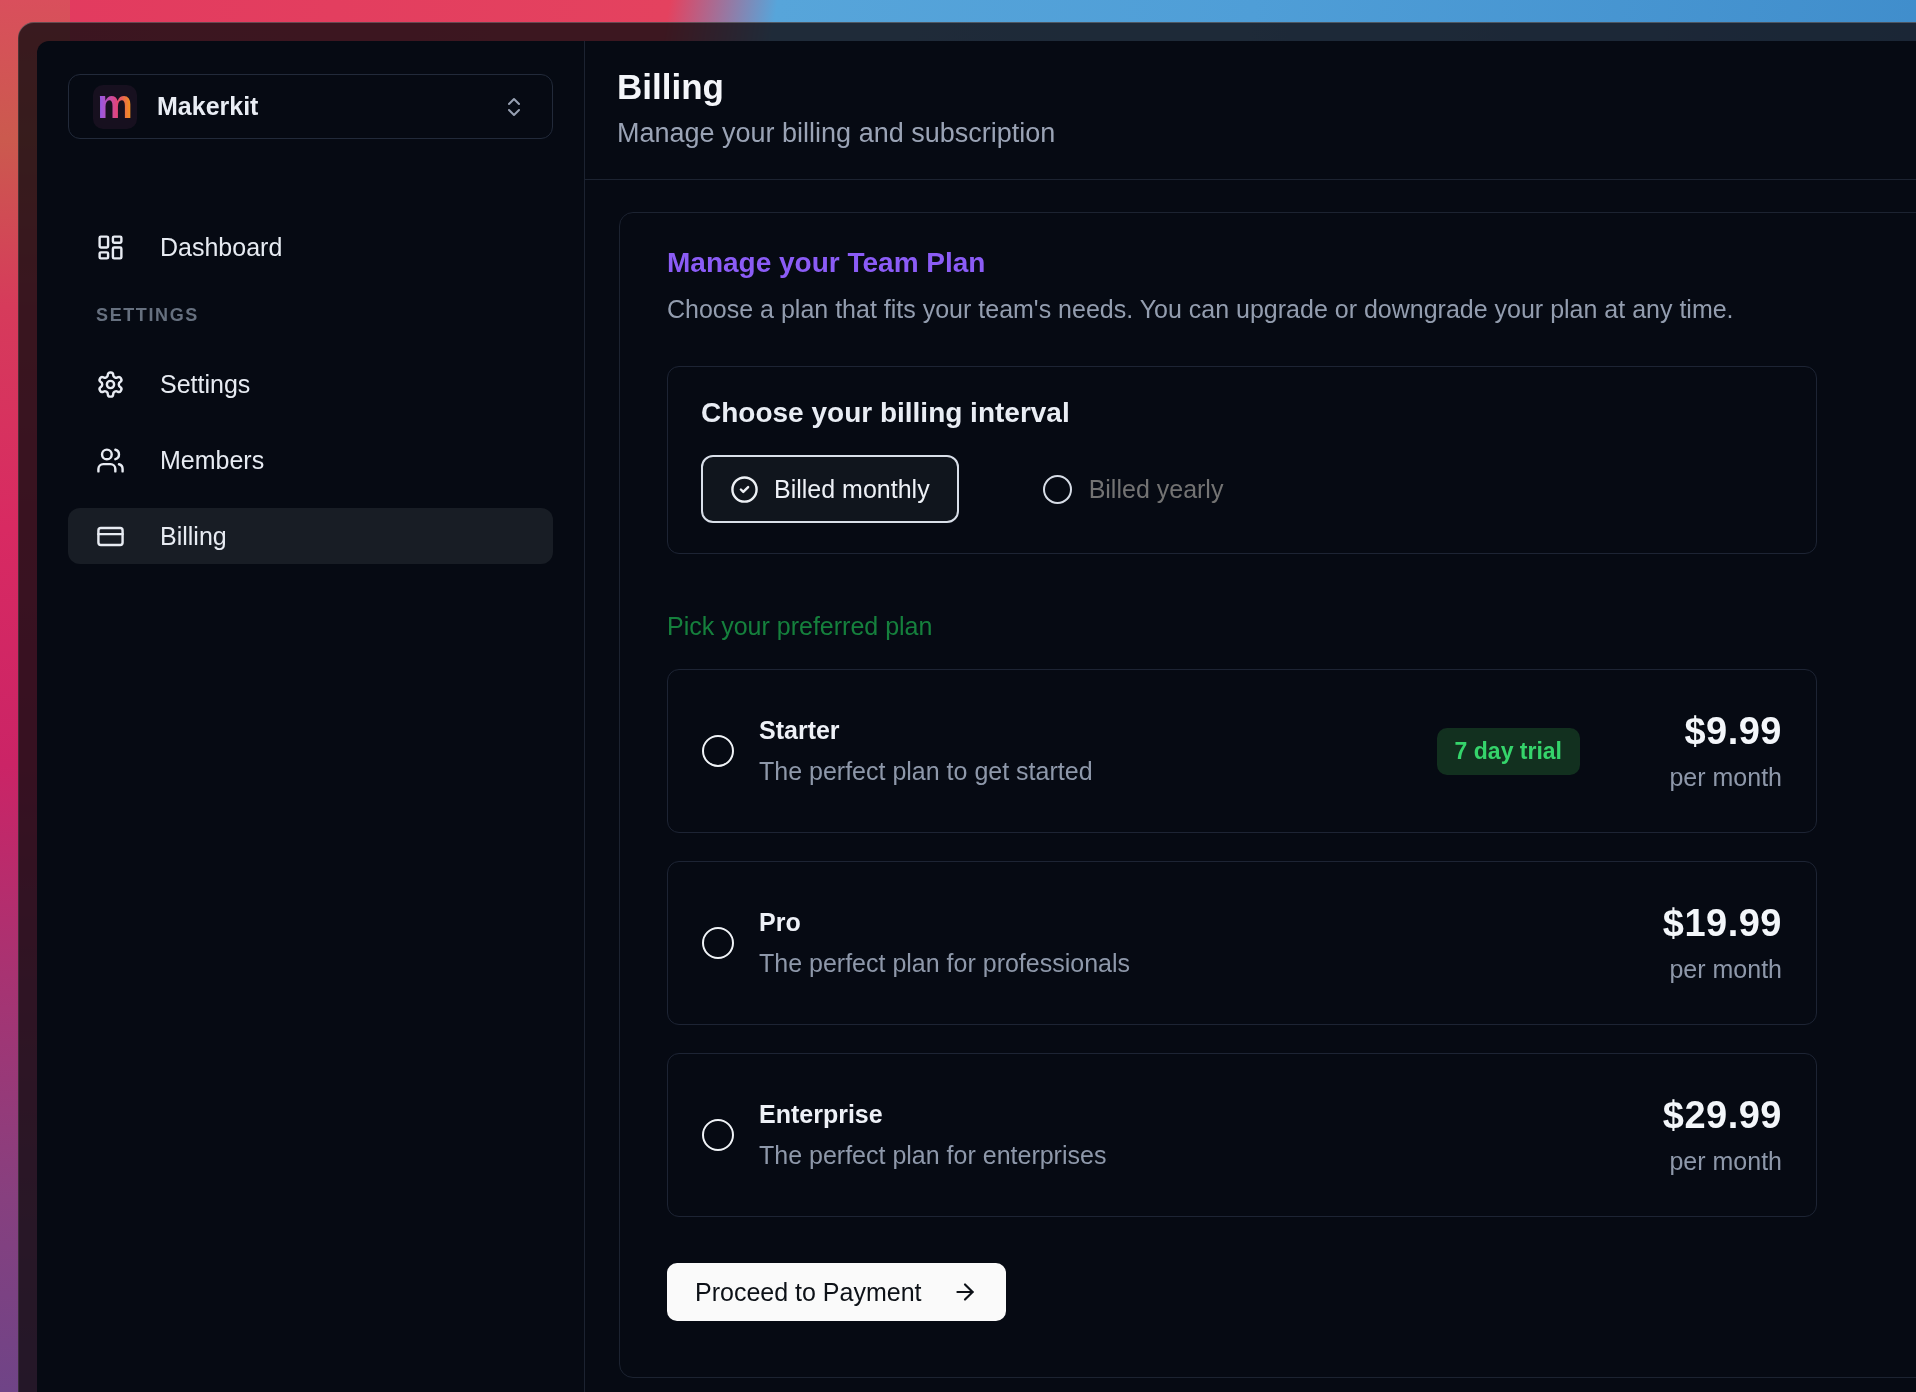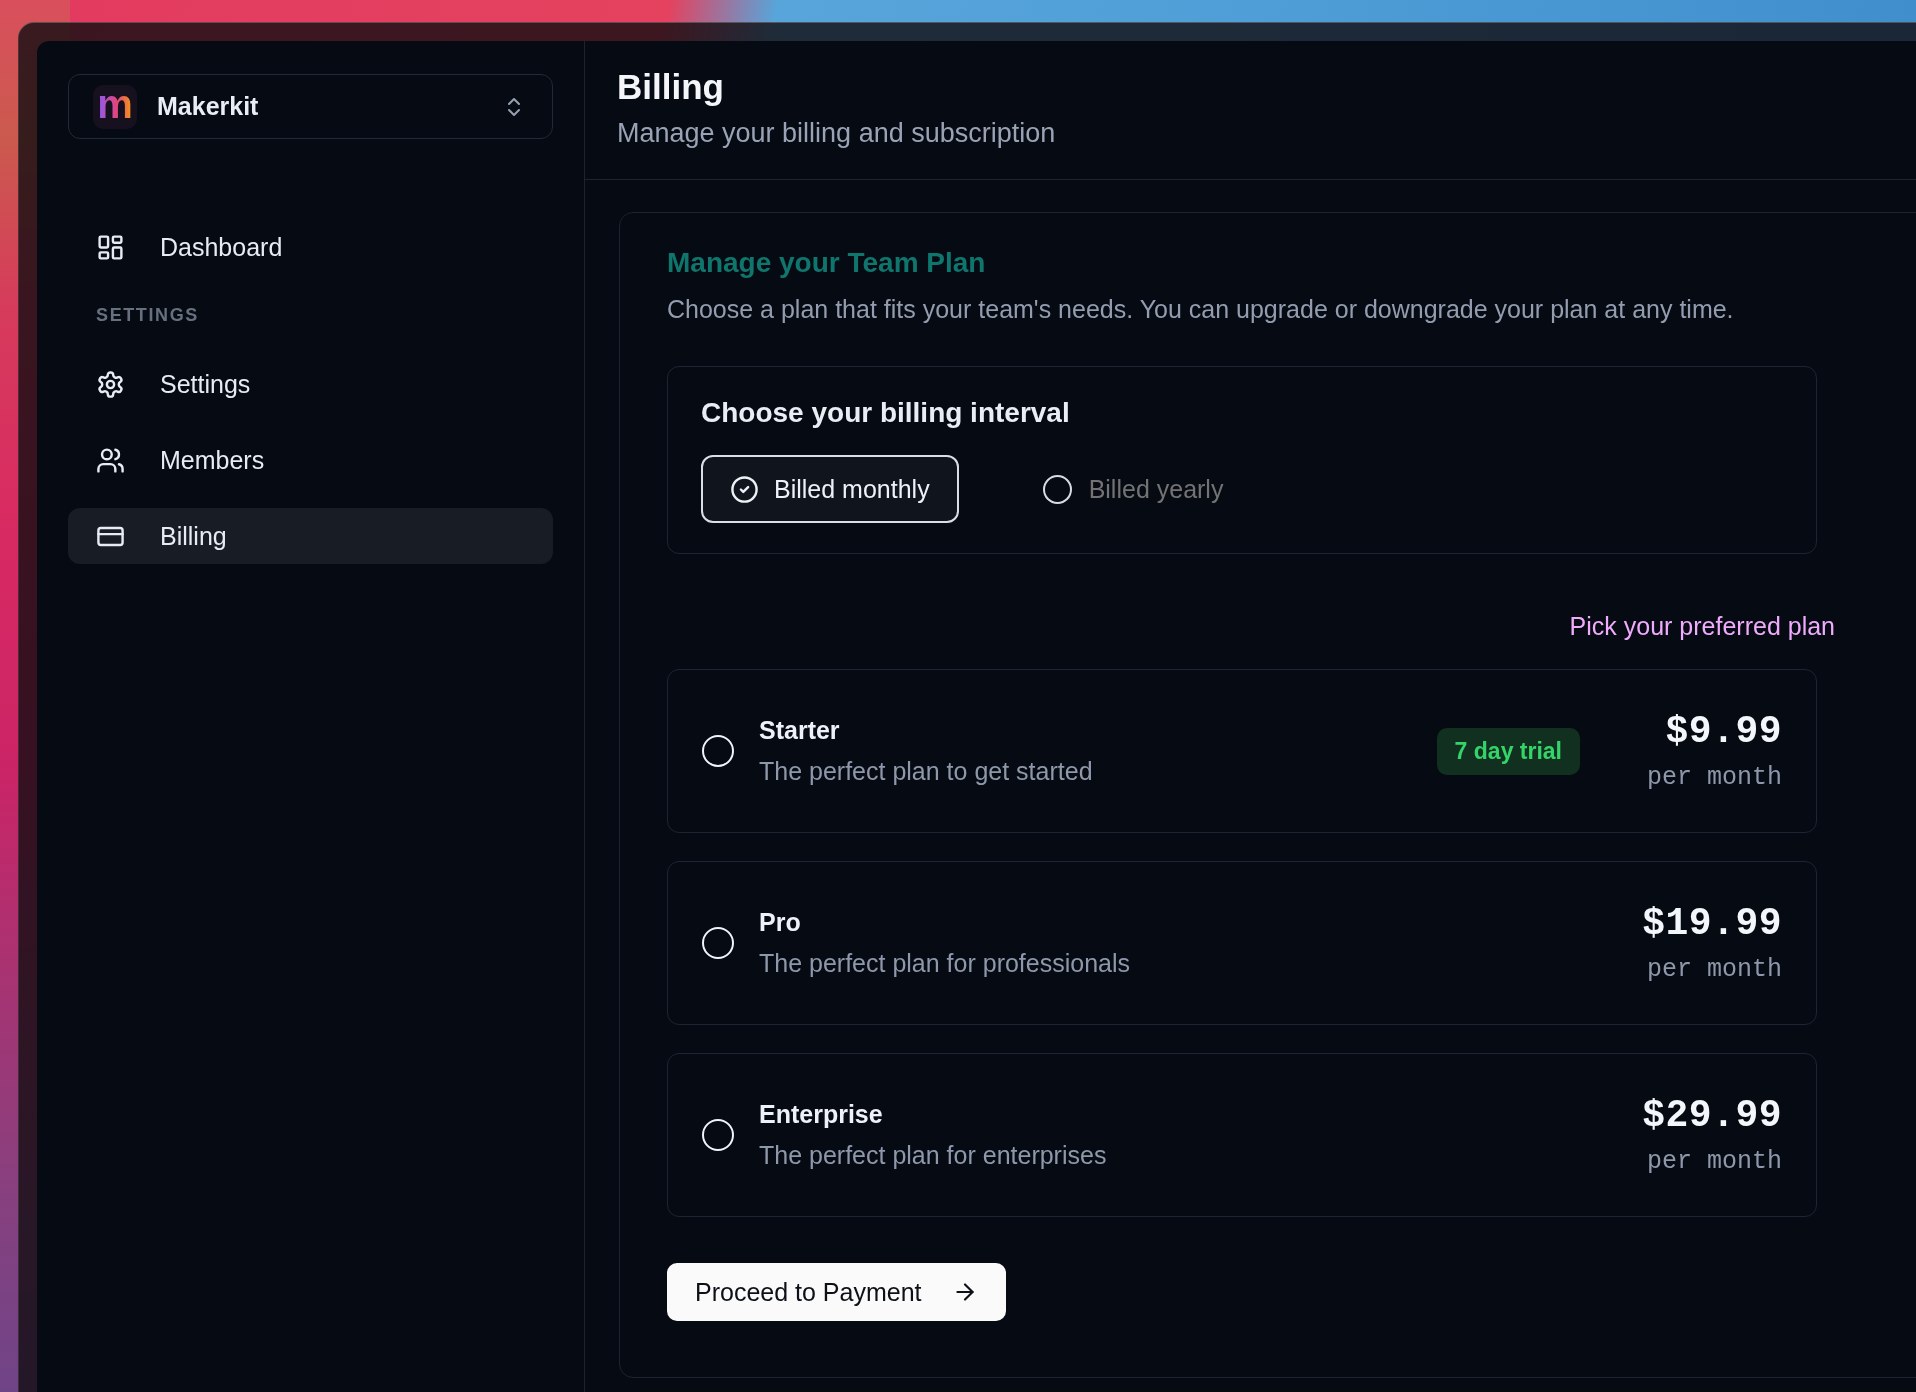--- a/index.html
+++ b/index.html
@@ -55,49 +55,49 @@
   
   main { flex:1; min-width:0; display:flex; flex-direction:column; }
   .page-header { border-bottom:1px solid #1c2331; padding:26px 0 30px 32px; }
   .page-title { font-size:35px; font-weight:700; color:#f4f6fa; }
   .page-subtitle { margin-top:11px; font-size:27px; color:#9aa3b5; }
   .card {
     margin:32px -40px 0 34px;
     border:1px solid #1c2331; border-radius:14px;
     padding:34px 120px 56px 47px;
   }
-  .card-title { font-size:28px; font-weight:700; color:#0f766e; }
+  .card-title { font-size:28px; font-weight:700; color:#8b5cf6; }
   .card-desc { margin-top:16px; font-size:25px; color:#939daf; white-space:nowrap; }
   .interval-box { margin-top:42px; width:1150px; border:1px solid #1d2434; border-radius:12px; padding:30px 33px; }
   .interval-label { font-size:28px; font-weight:700; color:#e9edf4; }
   .interval-options { margin-top:26px; display:flex; align-items:center;gap:28px; }
   .pill {
     height:68px; border:2px solid #d9dfe9; border-radius:12px; background:#10151d;
     display:inline-flex; align-items:center; gap:15px; padding:0 27px;
     color:#eef1f7; font-size:25px; cursor:pointer;
   }
   .pill svg { color:#edf0f5; }
   .radio-opt { margin-left:56px; display:flex; align-items:center; gap:17px; font-size:25px; color:#737373; cursor:pointer; }
   .radio-circle { width:29px; height:29px; border:2.5px solid #d6dce6; border-radius:50%; }
-  .plans-label { margin-top:58px; font-size:25px; font-weight:500; color:#f0abfc;text-align:right; }
+  .plans-label { margin-top:58px; font-size:25px; font-weight:500; color:#15803d; }
   .plan-row {
     margin-top:28px; width:1150px; height:164px;
     border:1px solid #1d2434; border-radius:12px;
     display:flex; align-items:center; padding:0 34px; cursor:pointer;
   }
   .plan-row:first-of-type { margin-top:26px; }
   .plan-radio { width:32px; height:32px; border:2.5px solid #f0f3f7; border-radius:50%; flex:0 0 auto; }
   .plan-info { margin-left:25px; flex:1; min-width:0; }
   .plan-name { font-size:25px; font-weight:700; color:#eef1f7; }
   .plan-desc { margin-top:12px; font-size:25px; color:#8e98aa; }
   .plan-badge {
     background:#12301f; color:#35d46b; font-size:23px; font-weight:700;
     padding:10px 18px; border-radius:10px; margin-right:42px; white-space:nowrap;
   }
-  .plan-price { text-align:right; min-width:160px;font-family:Liberation Mono, monospace; }
+  .plan-price { text-align:right; min-width:160px; }
   .price-amount { font-size:38px; font-weight:700; color:#f3f6fa; letter-spacing:0.5px; }
   .price-period { margin-top:10px; font-size:25px; color:#8e98aa; }
   .cta {
     margin-top:46px; height:58px; background:#fafafa; color:#0d1117;
     border:none; border-radius:10px; display:inline-flex; align-items:center;
     gap:30px; padding:0 28px; font-size:25px; font-weight:500;
     font-family:"Liberation Sans", sans-serif; cursor:pointer;
   }
   .cta svg { color:#0d1117; }
 </style>

